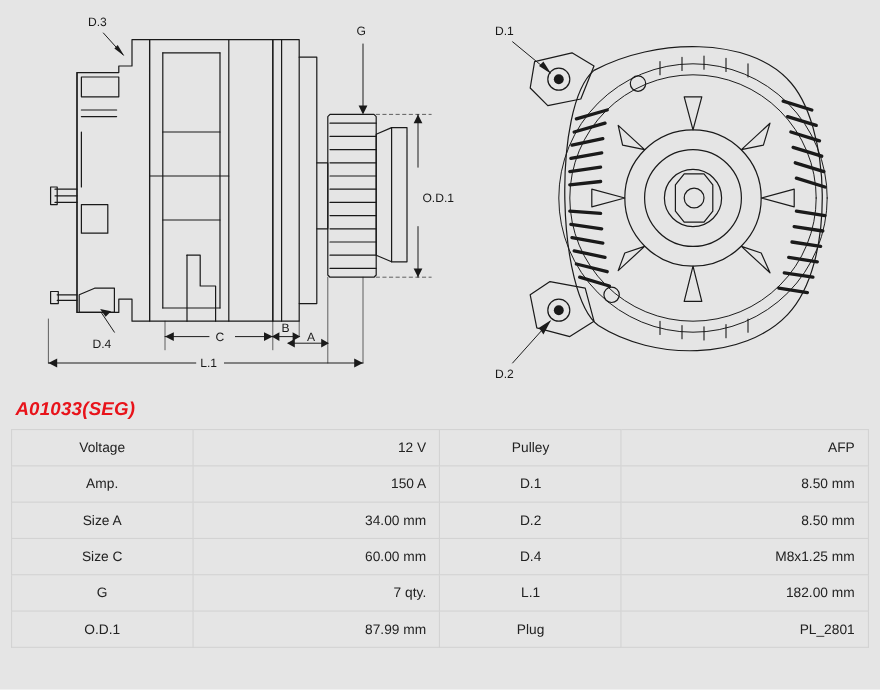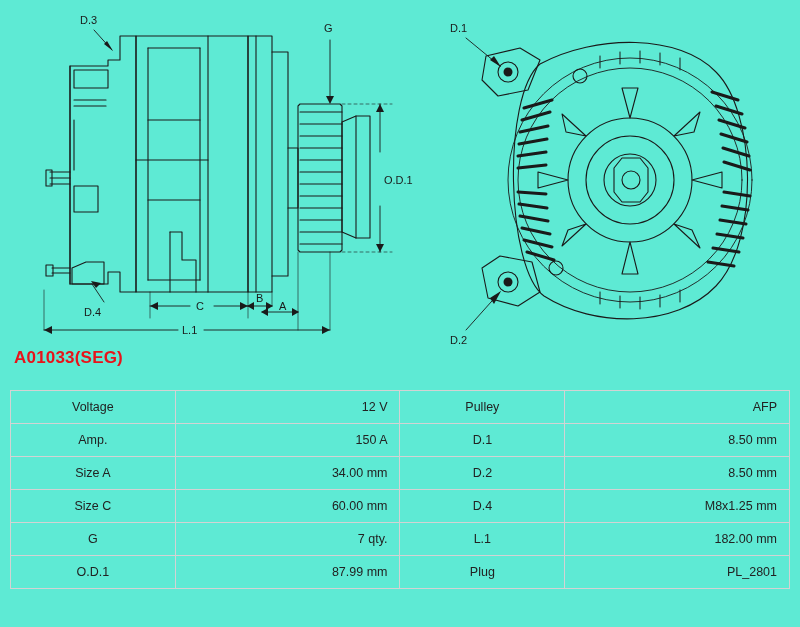--- a/index.html
+++ b/index.html
@@ -5,45 +5,46 @@
   * { box-sizing: border-box; }
   html, body {
     margin: 0; padding: 0;
     width: 800px; height: 627px;
     background: #ffffff;
     font-family: "Liberation Sans", sans-serif;
   }
   #page {
     position: relative;
     width: 800px; height: 627px;
-    background: #5eead4;
+    background: #e5e5e5;
     overflow: hidden;
   }
   
   #drawing {
     position: absolute;
     left: 0; top: 0;
     width: 800px; height: 358px;
   }
   #drawing svg { display: block; }
 
   .lbl {
     font-family: "Liberation Sans", sans-serif;
     font-size: 11px;
     fill: #1a1a1a;
   }
 
   
   #part-title {
     position: absolute;
-    left: 14px; top: 348px;
+    left: 14px; top: 362px;
     font-size: 17px;
     font-weight: bold;
     color: #e8131a;
     letter-spacing: 0.2px;
+    font-style: italic;
   }
 
   
   #spec-table {
     position: absolute;
     left: 10px; top: 390px;
     width: 780px;
     border-collapse: collapse;
     font-size: 12.5px;
     color: #1a1a1a;

